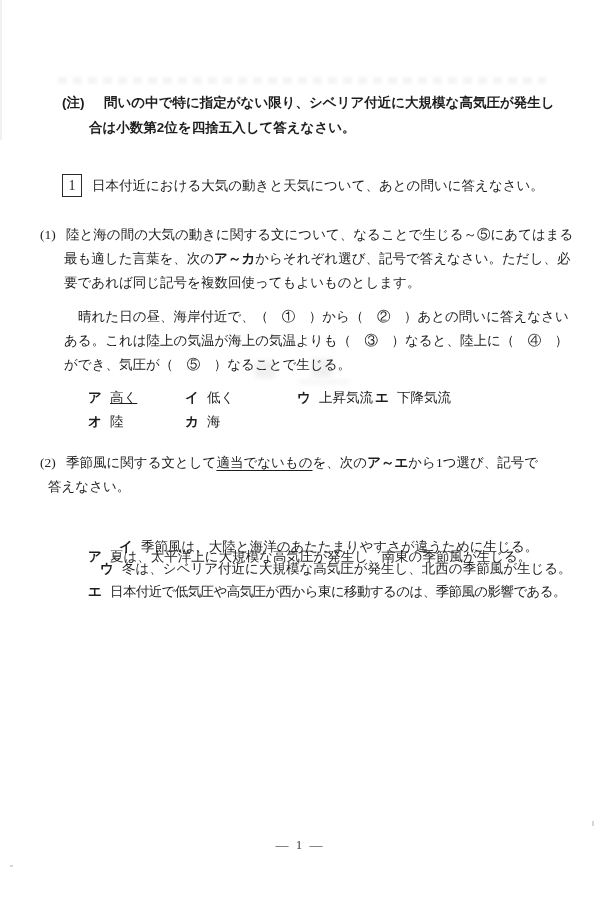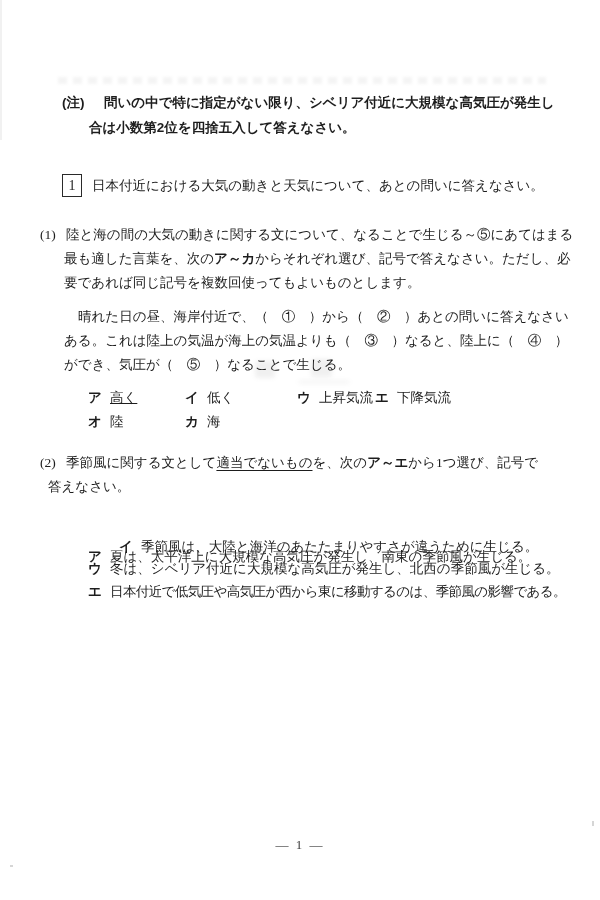--- a/index.html
+++ b/index.html
@@ -66,16 +66,16 @@
 
 <div class="abs" style="left:88px;top:412px;"><span class="choice-letter">オ</span><span>陸</span></div>
 <div class="abs" style="left:185px;top:412px;"><span class="choice-letter">カ</span><span>海</span></div>
 
 <div class="abs" style="left:40px;top:453px;">(2)</div>
 <div class="abs" style="left:66px;top:453px;"><span>季節風に関する文として</span><span class="em-u">適当でないもの</span><span>を、次の</span><span class="g">ア～エ</span><span>から1つ選び、記号で</span></div>
 <div class="abs" style="left:48px;top:477px;">答えなさい。</div>
 
 <div class="abs" style="left:88px;top:515px;margin-top:32px;"><span class="choice-letter">ア</span><span>夏は、太平洋上に大規模な高気圧が発生し、南東の季節風が生じる。</span></div>
 <div class="abs" style="left:84px;top:537px;margin-left:35px;"><span class="choice-letter">イ</span><span>季節風は、大陸と海洋のあたたまりやすさが違うために生じる。</span></div>
-<div class="abs" style="left:88px;top:559px;"><span class="choice-letter">ウ</span><span>冬は、シベリア付近に大規模な高気圧が発生し、北西の季節風が生じる。</span></div>
+<div class="abs" style="left:100px;top:559px;"><span class="choice-letter">ウ</span><span>冬は、シベリア付近に大規模な高気圧が発生し、北西の季節風が生じる。</span></div>
 <div class="abs" style="left:88px;top:582px;"><span class="choice-letter">エ</span><span class="tight">日本付近で低気圧や高気圧が西から東に移動するのは、季節風の影響である。</span></div>
 
 <div class="page-num">— 1 —</div>
 
 </body></html>

